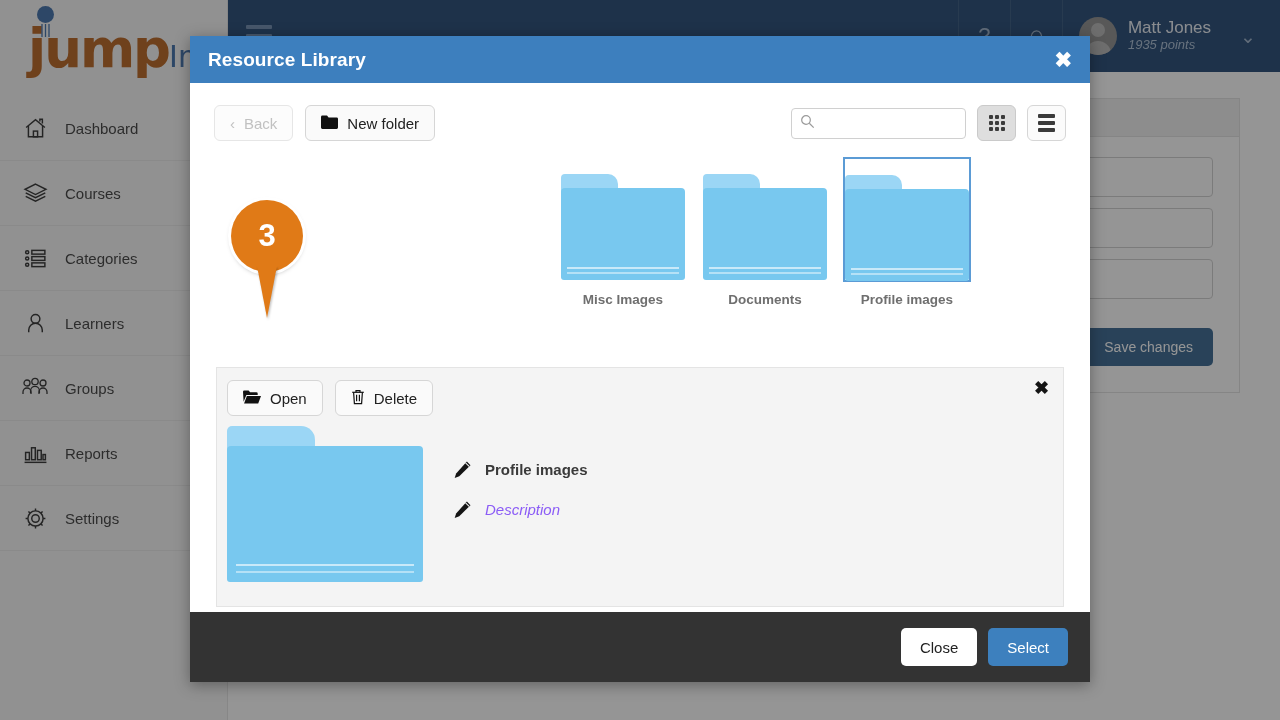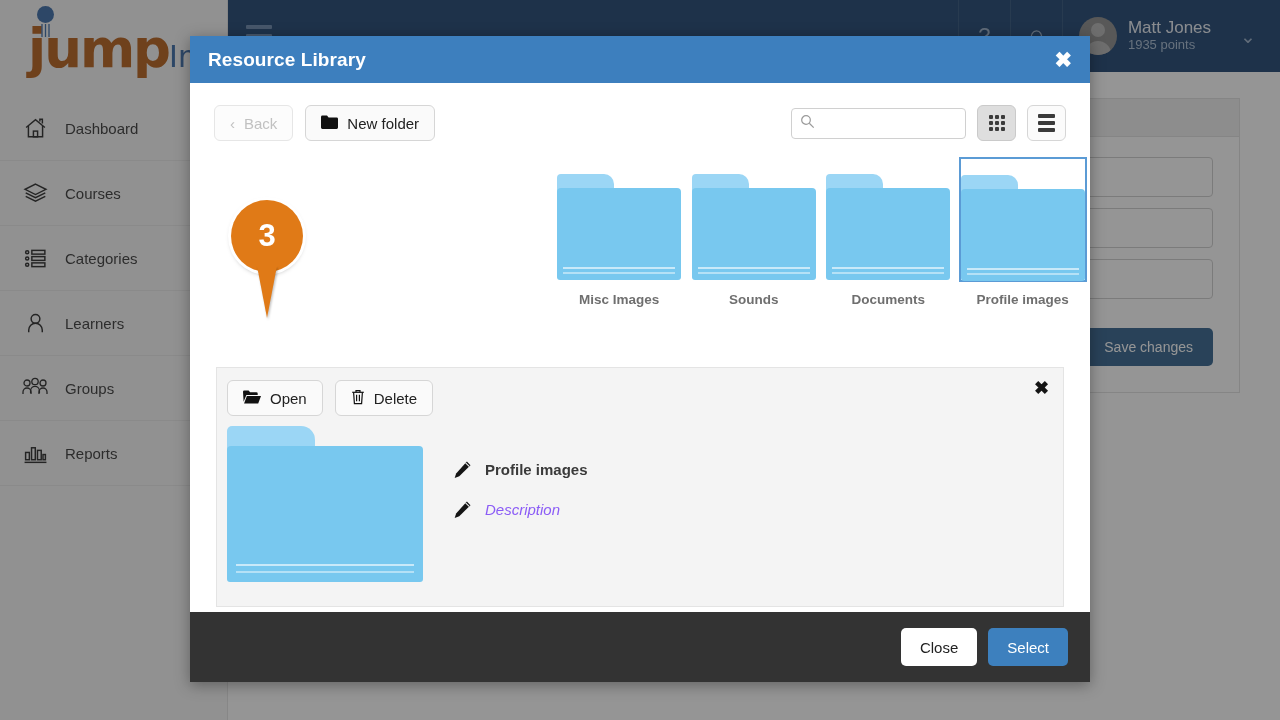--- a/index.html
+++ b/index.html
@@ -67,21 +67,21 @@
   }
   .avatar::before {
     content: ""; position: absolute; width: 14px; height: 14px; border-radius: 50%;
     background: #b6b6b6; left: 12px; top: 6px;
   }
   .avatar::after {
     content: ""; position: absolute; width: 26px; height: 16px; border-radius: 13px 13px 0 0;
     background: #b6b6b6; left: 6px; top: 24px;
   }
   .user-name { color: #e9eef5; font-size: 17px; line-height: 1.15; }
-  .user-pts { color: #a9bdd4; font-size: 13px; line-height: 1.3; }
+  .user-pts { color: #a9bdd4; font-size: 13px; line-height: 1.3; font-style: italic; }
   .chev { margin-left: 18px; color: #9db2cb; font-size: 19px; }
 
   .page-body { padding: 26px 40px; }
   .panel-head { height: 38px; background: #f0f0f0; border: 1px solid #e0e0e0; border-bottom: 0; }
   .panel { border: 1px solid #e0e0e0; padding: 20px 26px 26px; }
   .fld { height: 40px; border: 1px solid #cfcfcf; border-radius: 4px; margin-bottom: 11px; background: #fff; }
   .save-btn {
     float: right; margin-top: 18px; background: #33638f; color: #fff;
     border: 0; border-radius: 5px; padding: 11px 20px; font-size: 14px;
     font-family: "Liberation Sans", sans-serif; cursor: pointer;
@@ -305,20 +305,31 @@
             <rect x="2.5" y="11" width="3.6" height="7"></rect>
             <rect x="8.2" y="6.5" width="3.6" height="11.5"></rect>
             <rect x="13.9" y="9" width="3.6" height="9"></rect>
             <rect x="19.2" y="13" width="2.3" height="5"></rect>
             <path d="M1.5 20.5 H22.5"></path>
           </svg>
         </span>
         <span>Reports</span>
       </div>
 
+      <div class="nav-item">
+        <span class="nav-ico">
+          <svg width="25" height="25" viewBox="0 0 24 24" fill="none" stroke="#2b2b2b" stroke-width="1.4">
+            <circle cx="12" cy="12" r="3.6"></circle>
+              <circle cx="12" cy="12" r="7.3"></circle>
+            <path d="M12 2.5 v2.2 M12 19.3 v2.2 M2.5 12 h2.2 M19.3 12 h2.2
+                     M5.2 5.2 l1.6 1.6 M17.2 17.2 l1.6 1.6 M18.8 5.2 l-1.6 1.6 M6.8 17.2 l-1.6 1.6"></path>
+          </svg>
+        </span>
+        <span>Settings</span>
+      </div>
     </div>
 
     <div class="content">
       <div class="topbar">
         <div class="hamburger">
             <i></i>
             <i></i>
             <i></i>
           </div>
         <div class="topbar-spacer"></div>
@@ -418,31 +429,20 @@
         <div class="folder-cell">
           <div class="folder-icon-box">
             <div class="folder">
                 <span class="tab"></span>
                 <span class="body"></span>
                 <span class="line1"></span>
                 <span class="line2"></span>
               </div>
           </div>
           <div class="folder-label">Misc Images</div>
-        </div>
-        <div class="folder-cell">
-          <div class="folder-icon-box">
-            <div class="folder">
-                <span class="tab"></span>
-                <span class="body"></span>
-                <span class="line1"></span>
-                <span class="line2"></span>
-              </div>
-          </div>
-          <div class="folder-label">Sounds</div>
         </div>
         <div class="folder-cell">
           <div class="folder-icon-box">
             <div class="folder">
                 <span class="tab"></span>
                 <span class="body"></span>
                 <span class="line1"></span>
                 <span class="line2"></span>
               </div>
           </div>

